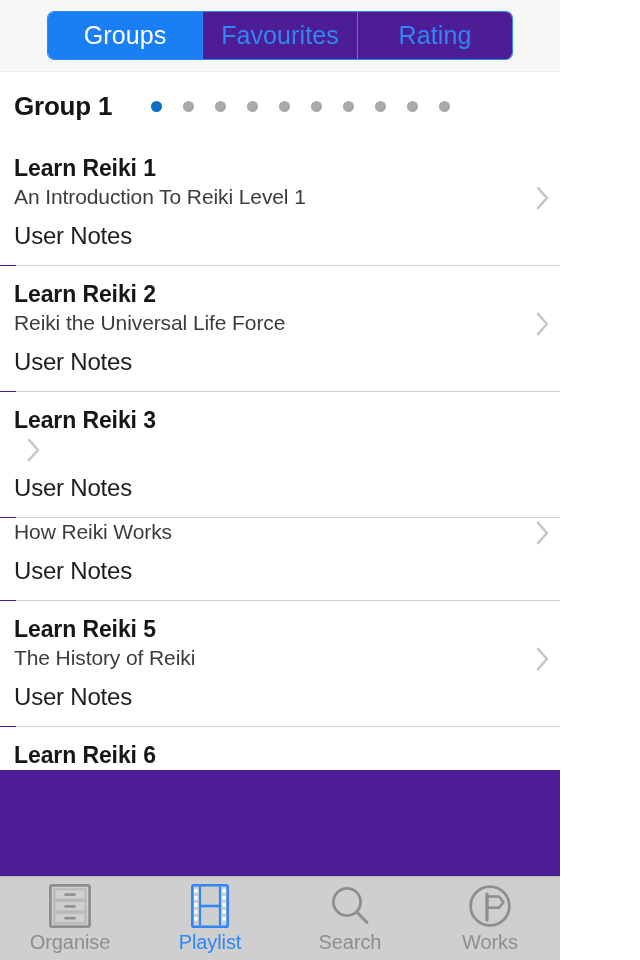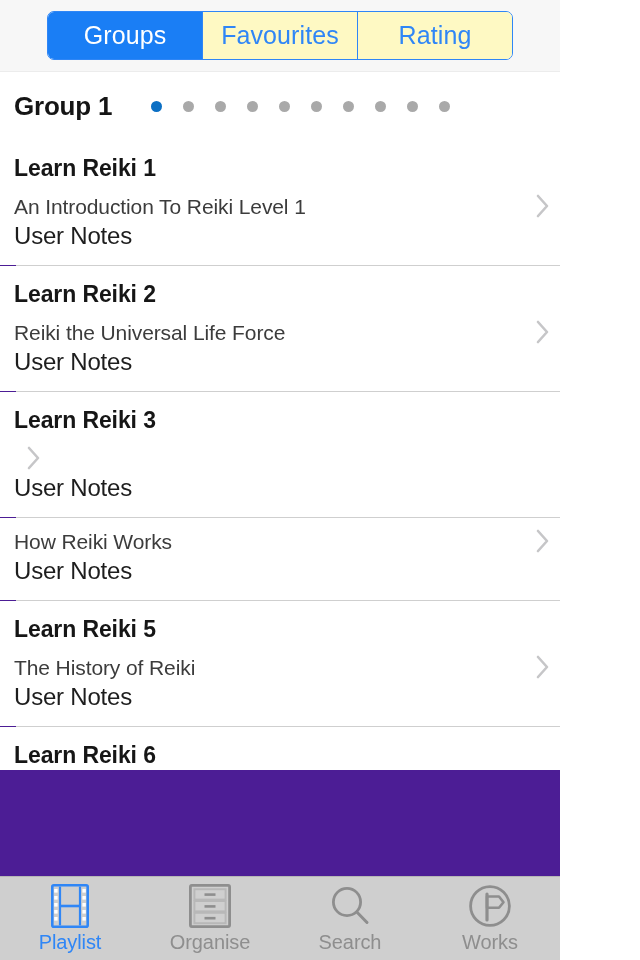--- a/index.html
+++ b/index.html
@@ -47,21 +47,21 @@
   }
 
   .segment {
     flex: 1 1 0;
     display: flex;
     align-items: center;
     justify-content: center;
     font-size: 25px;
     letter-spacing: 0.1px;
     color: #2f86f6;
-    background: #fef9c3;
+    background: #4c1d95;
     border-right: 1.6px solid #2f86f6;
     cursor: pointer;
     user-select: none;
   }
   .segment:last-child { border-right: none; }
   .segment.selected {
     background: #1a7ef5;
     color: #ffffff;
   }
 
@@ -119,21 +119,21 @@
     font-size: 23px;
     font-weight: bold;
     color: #161616;
     letter-spacing: -0.1px;
     padding-top: 14px;
     line-height: 29px;
   }
 
   .item-sub-row {
     display: flex;
-    align-items: flex-end;
+    align-items: flex-start;
     justify-content: space-between;
     padding-right: 8px;
     min-height: 38px;
   }
 
   .item-sub {
     font-size: 21px;
     color: #3c3c3c;
     letter-spacing: -0.1px;
     line-height: 28px;
@@ -301,20 +301,35 @@
     </div>
     <div class="separator"></div>
 
     <div class="list-item">
       <div class="item-title">Learn Reiki 6</div>
     </div>
 
   </div>
 
   <div class="tab-bar">
+
+    <div class="tab">
+      <span class="tab-icon">
+        <svg width="42" height="44" viewBox="0 0 42 44">
+          <rect x="1.4" y="1.4" width="39.2" height="41.2" rx="1.5" fill="none" stroke="#8e8e8e" stroke-width="2.8"></rect>
+          <rect x="5.4" y="5.2" width="31.2" height="10.4" fill="none" stroke="#b8b8b8" stroke-width="2"></rect>
+          <rect x="5.4" y="17" width="31.2" height="10.4" fill="none" stroke="#b8b8b8" stroke-width="2"></rect>
+          <rect x="5.4" y="28.8" width="31.2" height="10.4" fill="none" stroke="#b8b8b8" stroke-width="2"></rect>
+          <rect x="15.5" y="9.3" width="11" height="2.6" fill="#8e8e8e"></rect>
+          <rect x="15.5" y="21.1" width="11" height="2.6" fill="#8e8e8e"></rect>
+          <rect x="15.5" y="32.9" width="11" height="2.6" fill="#8e8e8e"></rect>
+        </svg>
+      </span>
+      <span class="tab-label">Organise</span>
+    </div>
 
     <div class="tab active">
       <span class="tab-icon">
         <svg width="38" height="44" viewBox="0 0 38 44">
           <rect x="1.3" y="1.3" width="35.4" height="41.4" rx="1.5" fill="none" stroke="#2f86f6" stroke-width="2.6"></rect>
           <line x1="9" y1="22" x2="29" y2="22" stroke="#2f86f6" stroke-width="2.6"></line>
           <line x1="9" y1="2.6" x2="9" y2="41.4" stroke="#2f86f6" stroke-width="2.2"></line>
           <line x1="29" y1="2.6" x2="29" y2="41.4" stroke="#2f86f6" stroke-width="2.2"></line>
           <g fill="#ffffff">
             <rect x="3.2" y="5" width="3.4" height="3.6"></rect>
@@ -328,35 +343,20 @@
             <rect x="31.4" y="26" width="3.4" height="3.6"></rect>
             <rect x="31.4" y="33" width="3.4" height="3.6"></rect>
           </g>
         </svg>
       </span>
       <span class="tab-label">Playlist</span>
     </div>
 
     <div class="tab">
       <span class="tab-icon">
-        <svg width="42" height="44" viewBox="0 0 42 44">
-          <rect x="1.4" y="1.4" width="39.2" height="41.2" rx="1.5" fill="none" stroke="#8e8e8e" stroke-width="2.8"></rect>
-          <rect x="5.4" y="5.2" width="31.2" height="10.4" fill="none" stroke="#b8b8b8" stroke-width="2"></rect>
-          <rect x="5.4" y="17" width="31.2" height="10.4" fill="none" stroke="#b8b8b8" stroke-width="2"></rect>
-          <rect x="5.4" y="28.8" width="31.2" height="10.4" fill="none" stroke="#b8b8b8" stroke-width="2"></rect>
-          <rect x="15.5" y="9.3" width="11" height="2.6" fill="#8e8e8e"></rect>
-          <rect x="15.5" y="21.1" width="11" height="2.6" fill="#8e8e8e"></rect>
-          <rect x="15.5" y="32.9" width="11" height="2.6" fill="#8e8e8e"></rect>
-        </svg>
-      </span>
-      <span class="tab-label">Organise</span>
-    </div>
-
-    <div class="tab">
-      <span class="tab-icon">
         <svg width="44" height="44" viewBox="0 0 44 44">
           <circle cx="19" cy="18" r="13.6" fill="none" stroke="#8e8e8e" stroke-width="2.8"></circle>
           <line x1="28.8" y1="28" x2="39" y2="38.5" stroke="#8e8e8e" stroke-width="3" stroke-linecap="round"></line>
         </svg>
       </span>
       <span class="tab-label">Search</span>
     </div>
 
     <div class="tab">
       <span class="tab-icon">

